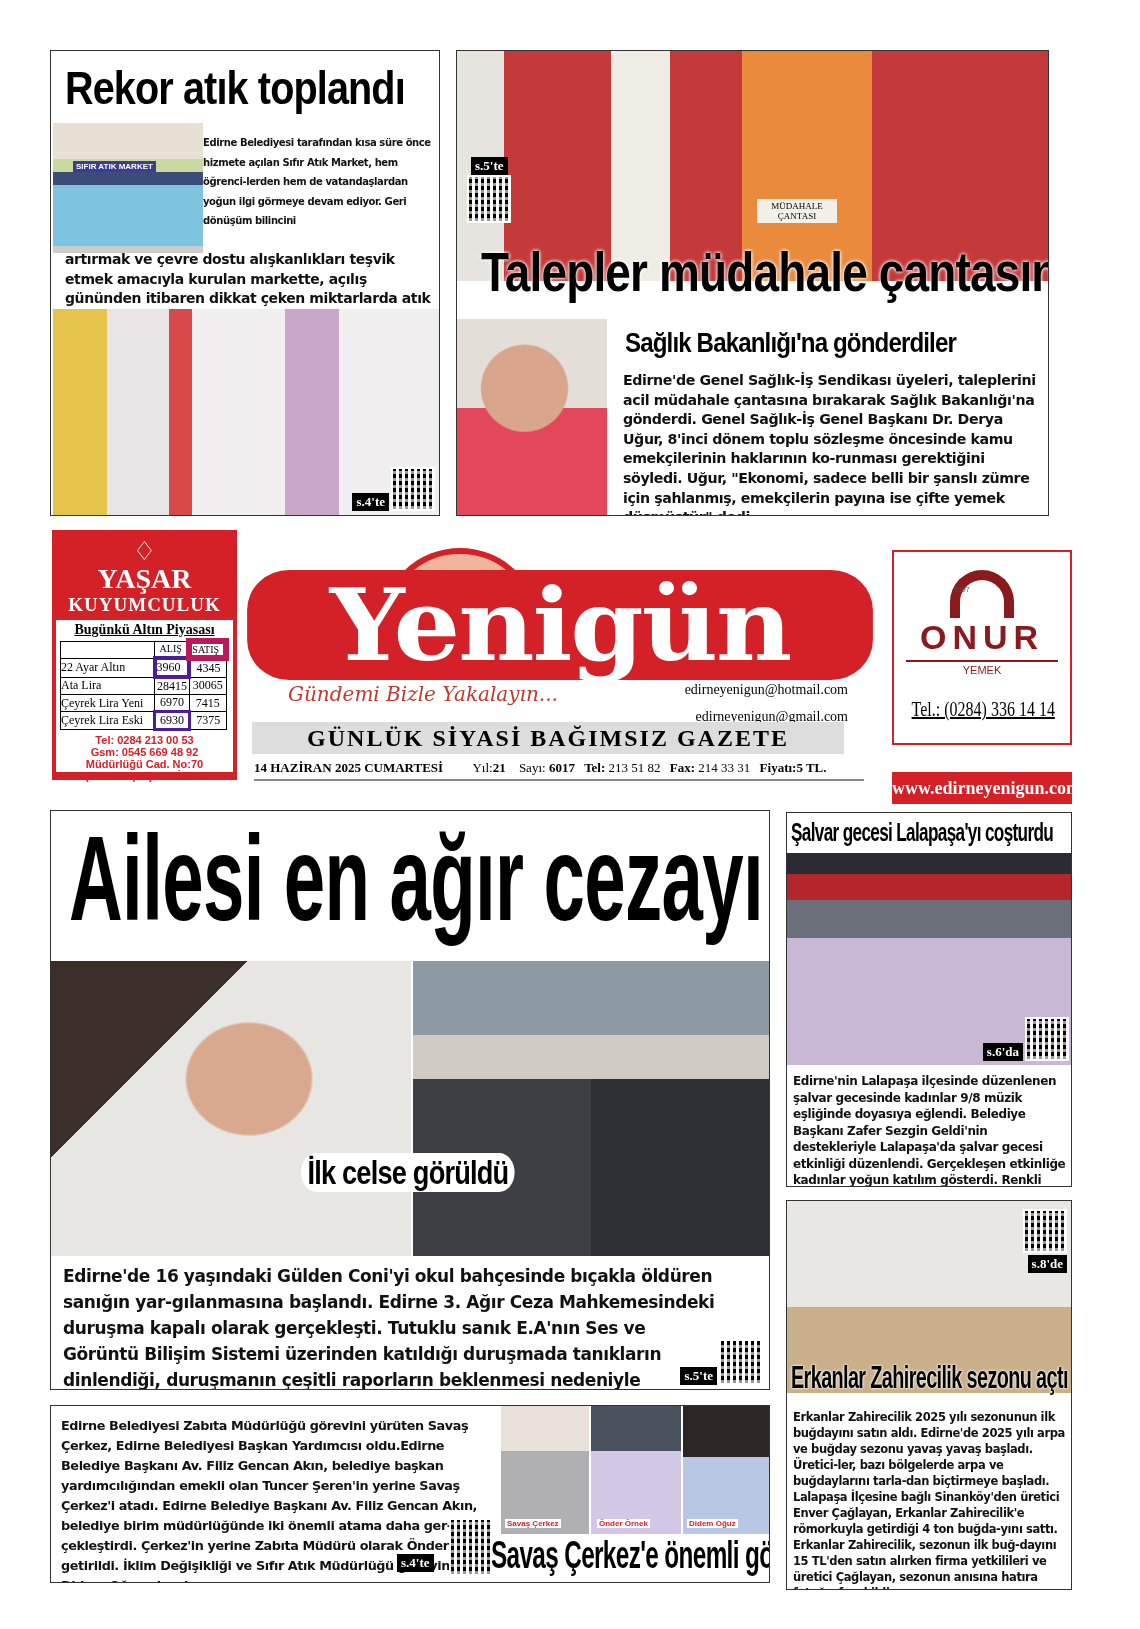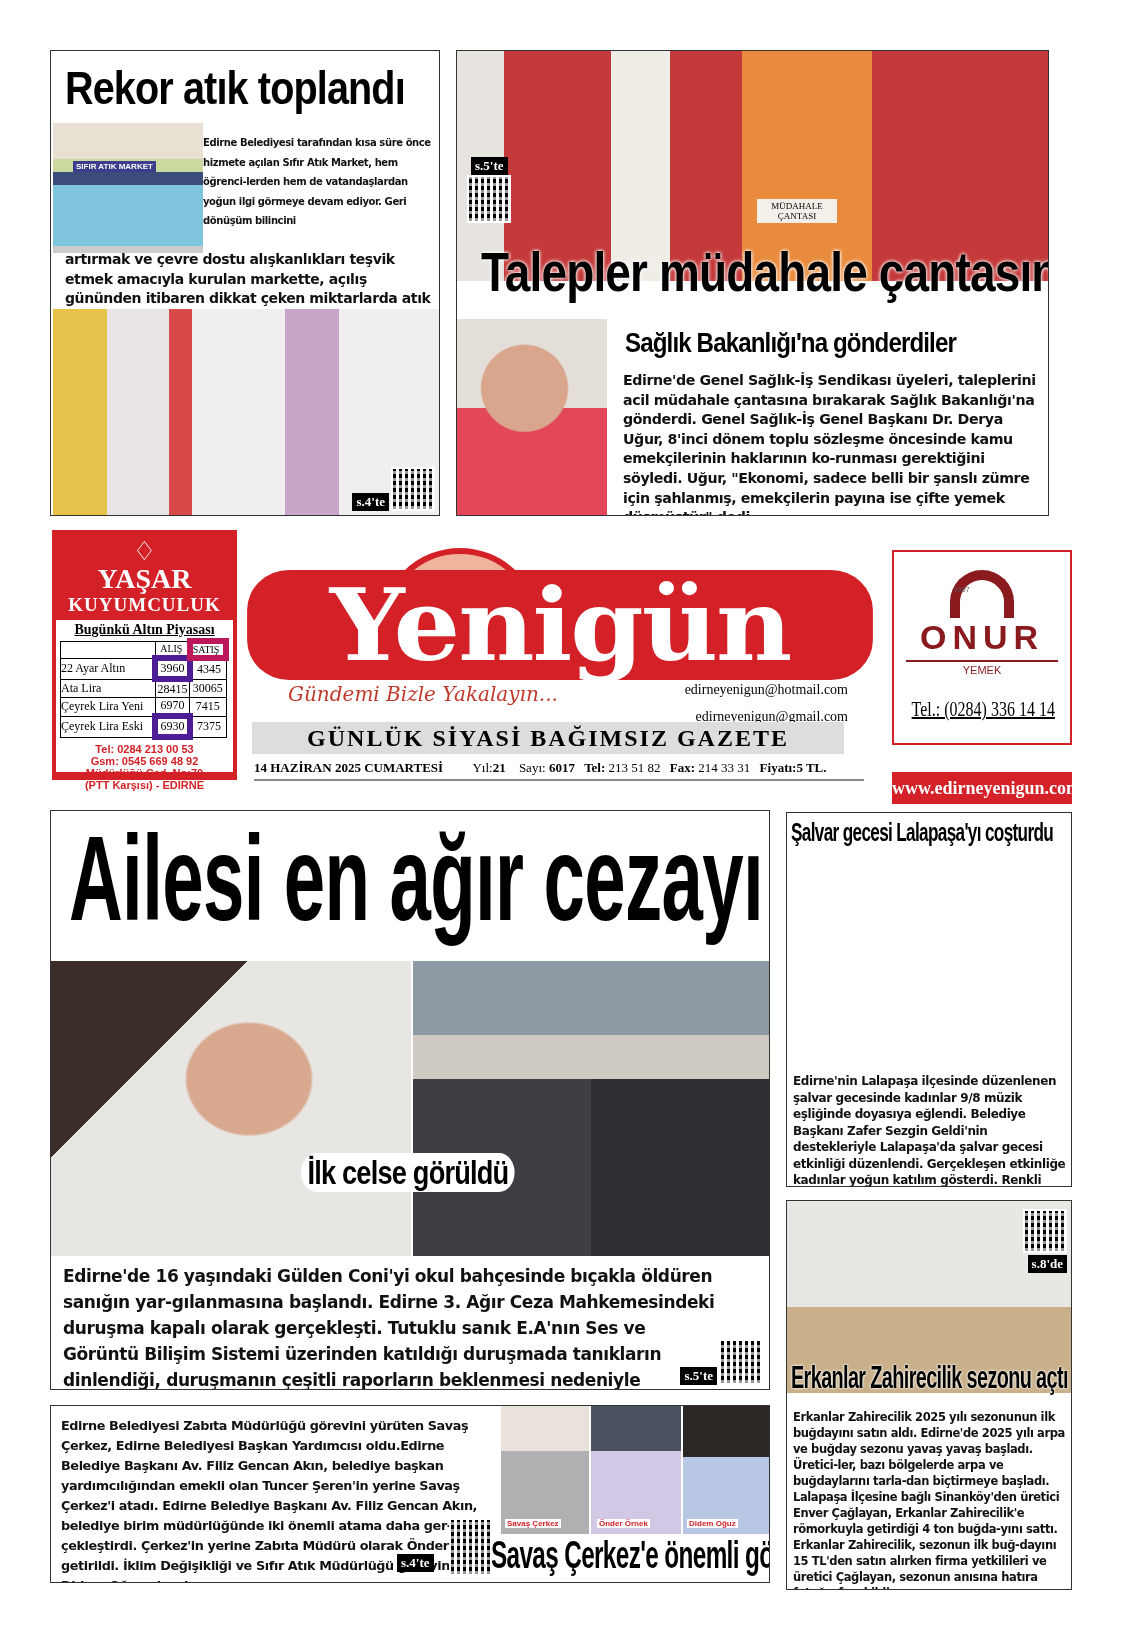--- a/index.html
+++ b/index.html
@@ -49,36 +49,36 @@
     <div style="font-family:'Liberation Serif',serif;font-weight:700;font-size:14px;text-decoration:underline;text-align:center;line-height:16px">Bugünkü Altın Piyasası</div>
     <table style="border-collapse:collapse;width:100%;font-family:'Liberation Serif',serif;font-size:12px">
       <tbody>
           <tr>
             <td style="border:1px solid #000"></td>
             <td style="border:1px solid #000;text-align:center;font-size:10px">ALIŞ</td>
             <td style="border:6px solid #be185d;text-align:left;font-size:10px">SATIŞ</td>
           </tr>
       <tr>
             <td style="border:1px solid #000">22 Ayar Altın</td>
-            <td style="border:6px solid #4c1d95;text-align:center">3960</td>
+            <td style="border:4px solid #4c1d95;">3960</td>
             <td style="border:1px solid #000;text-align:center">4345</td>
           </tr>
       <tr>
             <td style="border:1px solid #000">Ata Lira</td>
             <td style="border:1px solid #000;text-align:center">28415</td>
             <td style="border:1px solid #000;text-align:center">30065</td>
           </tr>
       <tr>
             <td style="border:1px solid #000">Çeyrek Lira Yeni</td>
             <td style="border:1px solid #000;text-align:center">6970</td>
             <td style="border:1px solid #000;text-align:center">7415</td>
           </tr>
       <tr>
             <td style="border:1px solid #000">Çeyrek Lira Eski</td>
-            <td style="border:6px solid #4c1d95;text-align:center">6930</td>
+            <td style="border:3px solid #4c1d95;text-align:center">6930</td>
             <td style="border:1px solid #000;text-align:center">7375</td>
           </tr>
     </tbody>
       </table>
     <div style="color:#d42027;font-weight:700;font-size:11px;line-height:12px;text-align:center;margin-top:3px">
       <div>Tel: 0284 213 00 53</div>
       <div>Gsm: 0545 669 48 92</div>
       <div>Müdürlüğü Cad. No:70</div>
       <div>(PTT Karşısı) - EDİRNE</div>
     </div>
@@ -117,20 +117,24 @@
   <div class="photo" style="left:0;top:150px;width:360px;height:295px;background:radial-gradient(ellipse at 55% 40%,#d8a98f 0 22%,transparent 23%),linear-gradient(135deg,#3a2d2a 0 30%,#e8e6e2 30%)"></div>
   <div class="photo" style="left:362px;top:150px;width:356px;height:295px;background:linear-gradient(#8d9aa3 0 25%,#cfcac2 25% 40%,transparent 40%),linear-gradient(90deg,#3d3f45 0 50%,#2e3035 50%)"></div>
   <div class="head" style="left:250px;top:342px;font-size:34px;background:#fff;padding:0 8px;border-radius:20px;transform:scaleX(.8)">İlk celse görüldü</div>
   <div class="body" style="left:12px;top:452px;width:660px;font-size:17px;line-height:26px">Edirne'de 16 yaşındaki Gülden Coni'yi okul bahçesinde bıçakla öldüren sanığın yar-gılanmasına başlandı. Edirne 3. Ağır Ceza Mahkemesindeki duruşma kapalı olarak gerçekleşti. Tutuklu sanık E.A'nın Ses ve Görüntü Bilişim Sistemi üzerinden katıldığı duruşmada tanıkların dinlendiği, duruşmanın çeşitli raporların beklenmesi nedeniyle ertelendi.</div>
   <div class="qr" style="right:4px;bottom:4px;width:46px;height:46px"></div>
   <div class="pref" style="right:52px;bottom:4px">s.5'te</div>
 </div>
 
 <div class="box" style="left:786px;top:812px;width:286px;height:375px;">
   <div class="head" style="left:4px;top:4px;font-size:26px;transform:scaleX(.66)">Şalvar gecesi Lalapaşa'yı coşturdu</div>
+  <div class="photo" style="left:0;top:40px;width:286px;height:212px;background:linear-gradient(#2a2b33 0 10%,#b3262c 10% 22%,#6b6f7a 22% 40%,#c8b8d6 40%)">
+    <div class="qr" style="right:4px;bottom:4px;width:44px;height:44px"></div>
+    <div class="pref" style="right:50px;bottom:4px">s.6'da</div>
+  </div>
   <div class="body" style="left:6px;top:260px;width:276px;font-size:12px;line-height:16.5px">Edirne'nin Lalapaşa ilçesinde düzenlenen şalvar gecesinde kadınlar 9/8 müzik eşliğinde doyasıya eğlendi. Belediye Başkanı Zafer Sezgin Geldi'nin destekleriyle Lalapaşa'da şalvar gecesi etkinliği düzenlendi. Gerçekleşen etkinliğe kadınlar yoğun katılım gösterdi. Renkli görüntülerin olduğu gecede kadınlar gönüllerince eğlendi.</div>
 </div>
 
 <div class="box" style="left:786px;top:1200px;width:286px;height:390px;">
   <div class="photo" style="left:0;top:0;width:286px;height:192px;background:linear-gradient(#e9e7e3 0 55%,#c9b08a 55%)">
     <div class="qr" style="right:6px;top:8px;width:44px;height:44px"></div>
     <div class="pref" style="right:6px;top:54px">s.8'de</div>
   </div>
   <div class="head" style="left:4px;top:158px;font-size:32px;transform:scaleX(.62);text-shadow:0 0 3px #fff,0 0 3px #fff">Erkanlar Zahirecilik sezonu açtı</div>
   <div class="body" style="left:6px;top:208px;width:276px;font-size:11.5px;line-height:16px">Erkanlar Zahirecilik 2025 yılı sezonunun ilk buğdayını satın aldı. Edirne'de 2025 yılı arpa ve buğday sezonu yavaş yavaş başladı. Üretici-ler, bazı bölgelerde arpa ve buğdaylarını tarla-dan biçtirmeye başladı. Lalapaşa İlçesine bağlı Sinanköy'den üretici Enver Çağlayan, Erkanlar Zahirecilik'e römorkuyla getirdiği 4 ton buğda-yını sattı. Erkanlar Zahirecilik, sezonun ilk buğ-dayını 15 TL'den satın alırken firma yetkilileri ve üretici Çağlayan, sezonun anısına hatıra fotoğrafı çekildi.</div>

